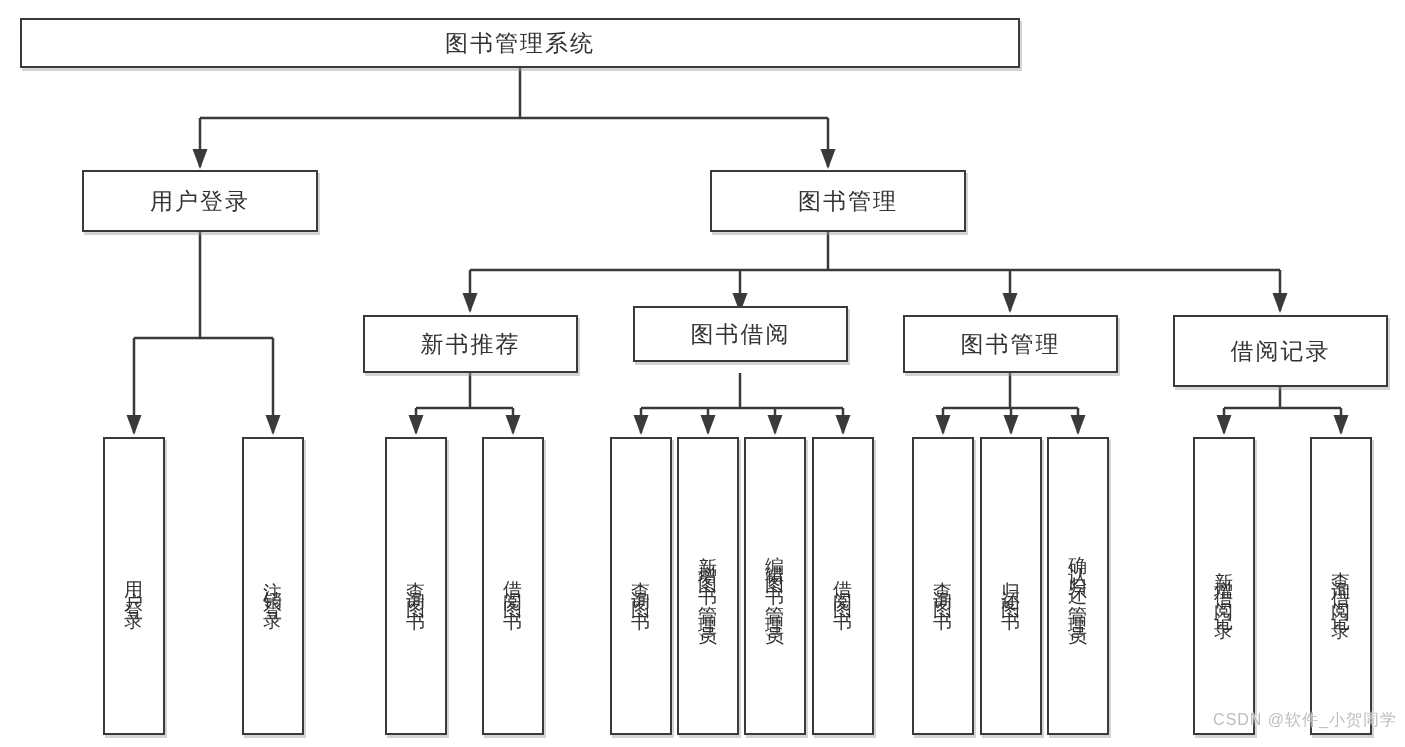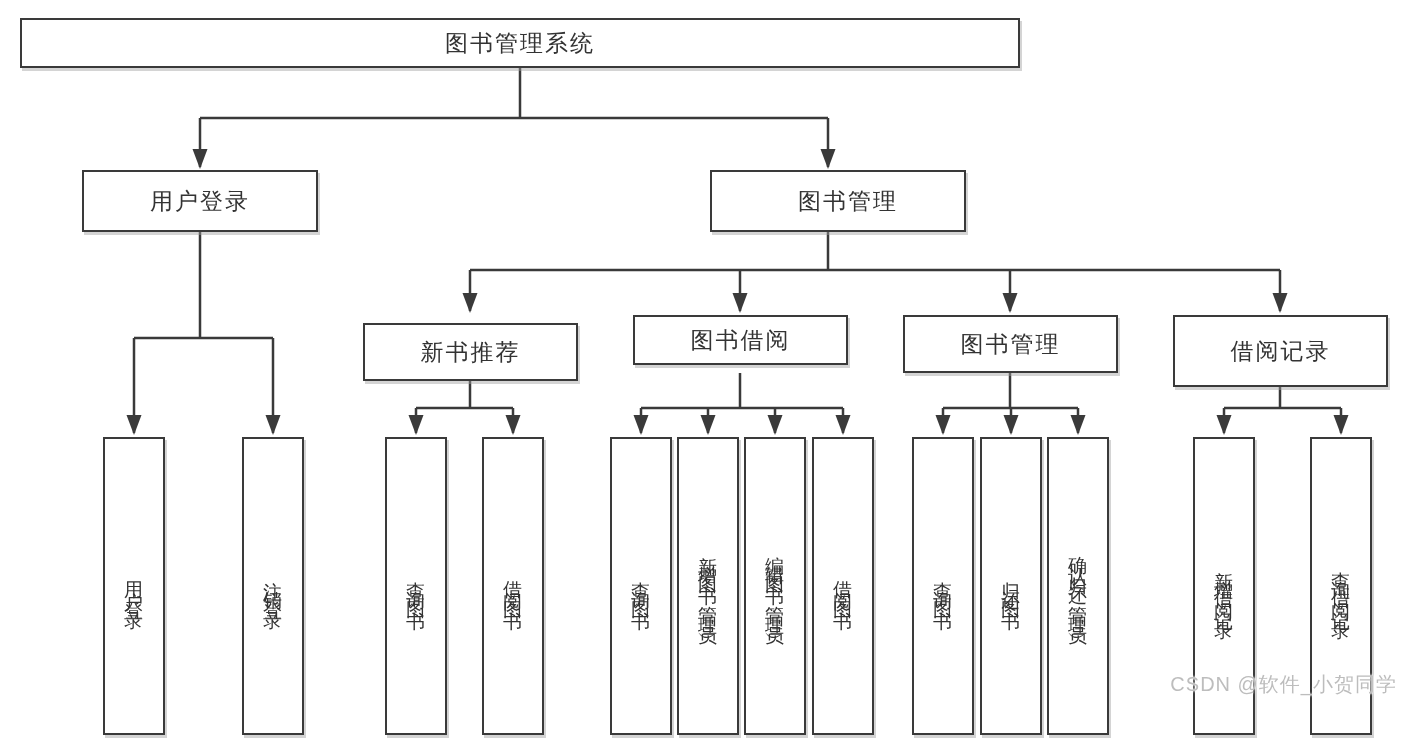--- a/index.html
+++ b/index.html
@@ -40,22 +40,22 @@
   .box-v {
     writing-mode: vertical-rl;
     text-orientation: mixed;
     font-size: 19px;
     letter-spacing: 10px;
     line-height: 1;
   }
   .watermark {
     position: absolute;
     right: 8px;
-    top: 671px;
-    font-size: 20px;
+    top: 710px;
+    font-size: 16px;
     letter-spacing: 1px;
     color: #bdbdbd;
     text-shadow: 0 0 3px #ffffff, 0 0 2px #ffffff;
     white-space: nowrap;
   }
 </style>
 </head>
 <body>
 
 <div class="canvas">
@@ -113,22 +113,22 @@
       <path d="M1224 408 V433" marker-end="url(#arrow)"></path>
       <path d="M1341 408 V433" marker-end="url(#arrow)"></path>
     </g>
   </svg>
 
   <div class="box box-h" style="left:20px; top:18px; width:1000px; height:50px;">图书管理系统</div>
 
   <div class="box box-h" style="left:82px; top:170px; width:236px; height:62px;">用户登录</div>
   <div class="box box-h" style="left:710px; top:170px; width:256px; height:62px;padding-left:20px;">图书管理</div>
 
-  <div class="box box-h" style="left:363px; top:315px; width:215px; height:58px;margin-top:8px;">新书推荐</div>
-  <div class="box box-h" style="left:633px; top:315px; width:215px; height:50px;">图书借阅</div>
+  <div class="box box-h" style="left:363px; top:315px; width:215px; height:58px;">新书推荐</div>
+  <div class="box box-h" style="left:633px; top:306px; width:215px; height:56px;">图书借阅</div>
   <div class="box box-h" style="left:903px; top:315px; width:215px; height:58px;">图书管理</div>
   <div class="box box-h" style="left:1173px; top:315px; width:215px; height:72px;">借阅记录</div>
 
   <div class="box box-v" style="left:103px; top:437px; width:62px; height:298px;">用户登录</div>
   <div class="box box-v" style="left:242px; top:437px; width:62px; height:298px;">注销登录</div>
 
   <div class="box box-v" style="left:385px; top:437px; width:62px; height:298px;">查询图书</div>
   <div class="box box-v" style="left:482px; top:437px; width:62px; height:298px;">借阅图书</div>
 
   <div class="box box-v" style="left:610px; top:437px; width:62px; height:298px;">查询图书</div>

